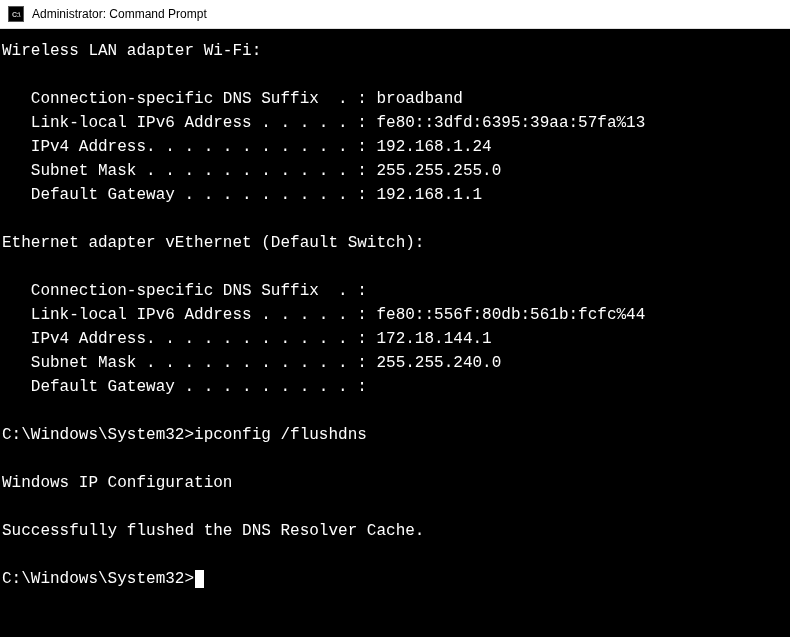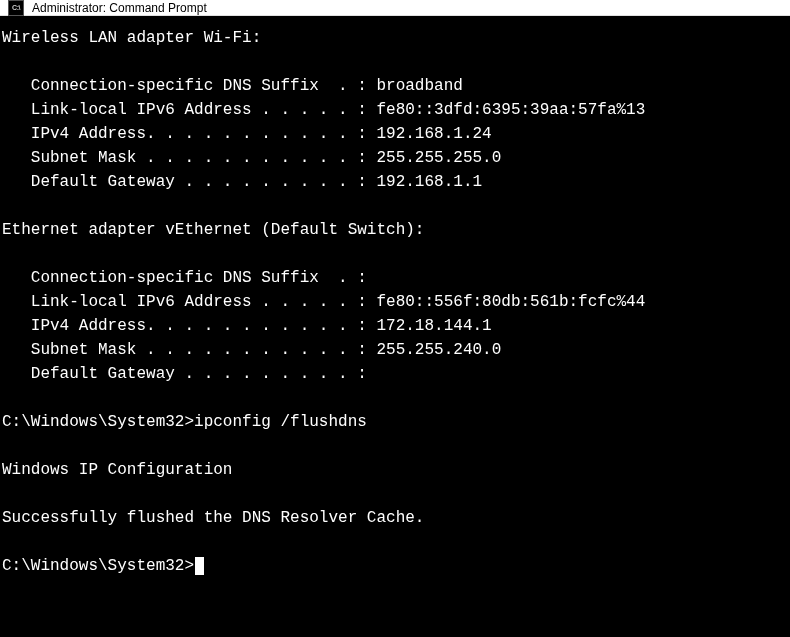--- a/index.html
+++ b/index.html
@@ -8,21 +8,21 @@
       box-sizing: border-box;
     }
     body {
       width: 790px;
       height: 637px;
       background: #000;
       font-family: Consolas, 'Courier New', monospace;
       overflow: hidden;
     }
     .titlebar {
-      height: 16px;
+      height: 29px;
       background: #fff;
       display: flex;
       align-items: center;
       padding: 0 8px;
       border-bottom: 1px solid #e0e0e0;
     }
     .titlebar-icon {
       width: 16px;
       height: 16px;
       margin-right: 8px;

